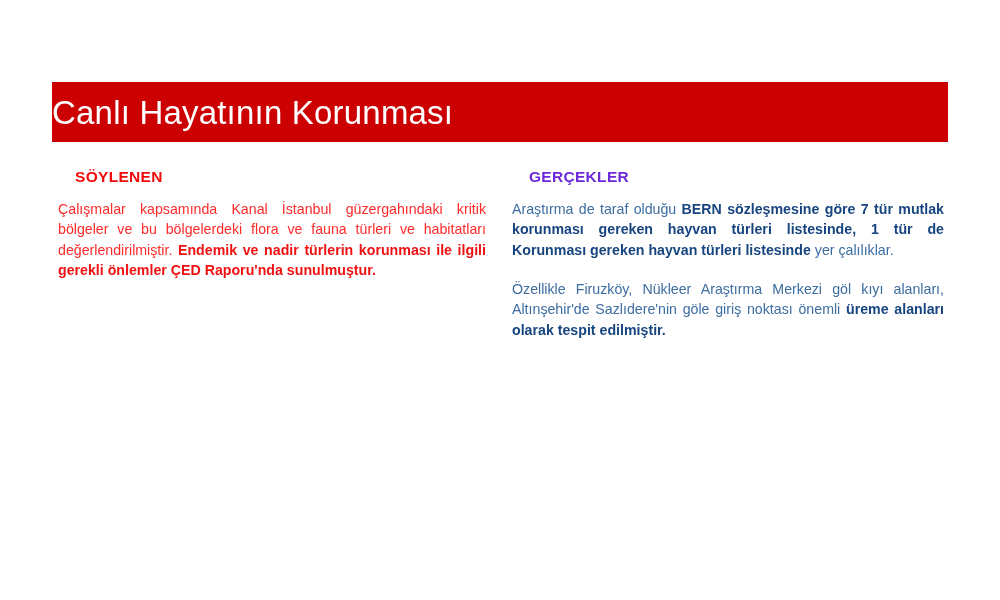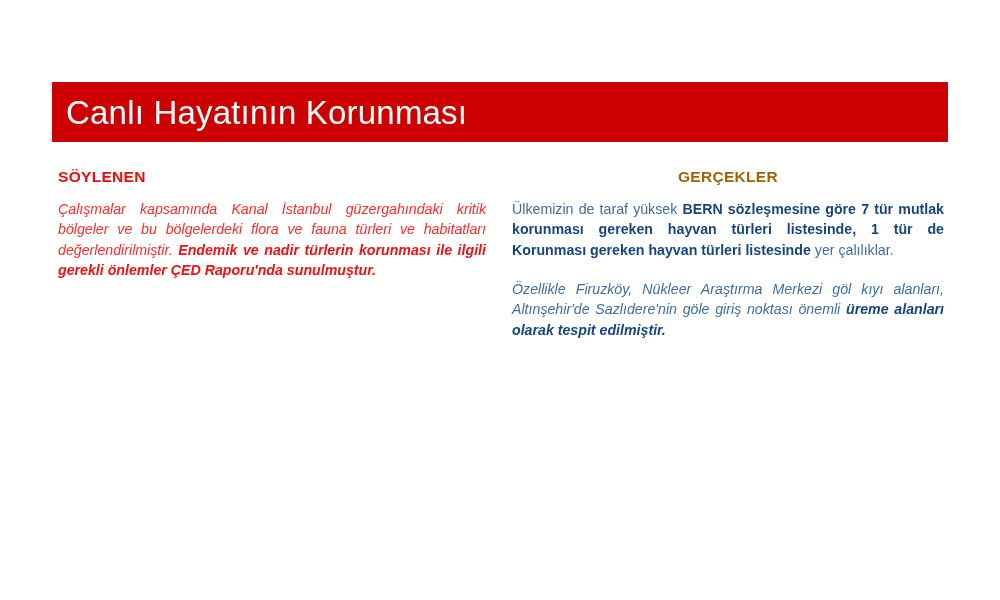--- a/index.html
+++ b/index.html
@@ -34,21 +34,20 @@
     background: #cc0000;
     box-sizing: border-box;
     display: flex;
     align-items: center;
   }
   .title-text {
     color: #ffffff;
     font-size: 33px;
     font-weight: 300;
     letter-spacing: 0.2px;
-    padding-left: 14px;
     line-height: 1;
     white-space: nowrap;
   }
 
   
   .col {
     position: absolute;
     box-sizing: border-box;
   }
   .col-left {
@@ -59,34 +58,34 @@
   .col-right {
     left: 512px;
     top: 168px;
     width: 432px;
   }
 
   .col-heading {
     font-size: 15.5px;
     font-weight: bold;
     letter-spacing: 0.3px;
-    margin: 0 0 14px 0;
+    margin: 0 0 14px 17px;
     line-height: 1.1;
   }
   .col-left .col-heading { color: #f00a0a; }
-  .col-right .col-heading { color: #a16207; text-align: center; }
+  .col-right .col-heading { color: #6d28d9; }
 
   .para {
     font-size: 14.2px;
     line-height: 20.3px;
     text-align: justify;
     margin: 0 0 19px 0;
     hyphens: none;
   }
-  .para:last-child { margin-bottom: 0; font-style: italic; }
+  .para:last-child { margin-bottom: 0; }
 
   .col-left .para { color: #ff2a2a; }
   .col-left .para b { color: #f01212; font-weight: bold; }
 
   .col-right .para { color: #3d6da1; }
   .col-right .para b { color: #17457f; font-weight: bold; }
 
   
   .para { text-align-last: left; }
 </style>
@@ -102,18 +101,18 @@
   <div class="col col-left">
     <div class="col-heading">SÖYLENEN</div>
     <div>
         <p class="para"><span>Çalışmalar kapsamında Kanal İstanbul güzergahındaki kritik bölgeler ve bu bölgelerdeki flora ve fauna türleri ve habitatları değerlendirilmiştir. </span><b>Endemik ve nadir türlerin korunması ile ilgili gerekli önlemler ÇED Raporu'nda sunulmuştur.</b></p>
       </div>
   </div>
 
   <div class="col col-right">
     <div class="col-heading">GERÇEKLER</div>
     <div>
-        <p class="para"><span>Ülkemizin de taraf yüksek </span><b>BERN sözleşmesine göre 7 tür mutlak korunması gereken hayvan türleri listesinde, 1 tür de Korunması gereken hayvan türleri listesinde</b><span> yer çalılıklar.</span></p>
+        <p class="para"><span>Araştırma de taraf olduğu </span><b>BERN sözleşmesine göre 7 tür mutlak korunması gereken hayvan türleri listesinde, 1 tür de Korunması gereken hayvan türleri listesinde</b><span> yer çalılıklar.</span></p>
         <p class="para"><span>Özellikle Firuzköy, Nükleer Araştırma Merkezi göl kıyı alanları, Altınşehir'de Sazlıdere'nin göle giriş noktası önemli </span><b>üreme alanları olarak tespit edilmiştir.</b></p>
       </div>
   </div>
 
 </div>
 
 </body></html>

